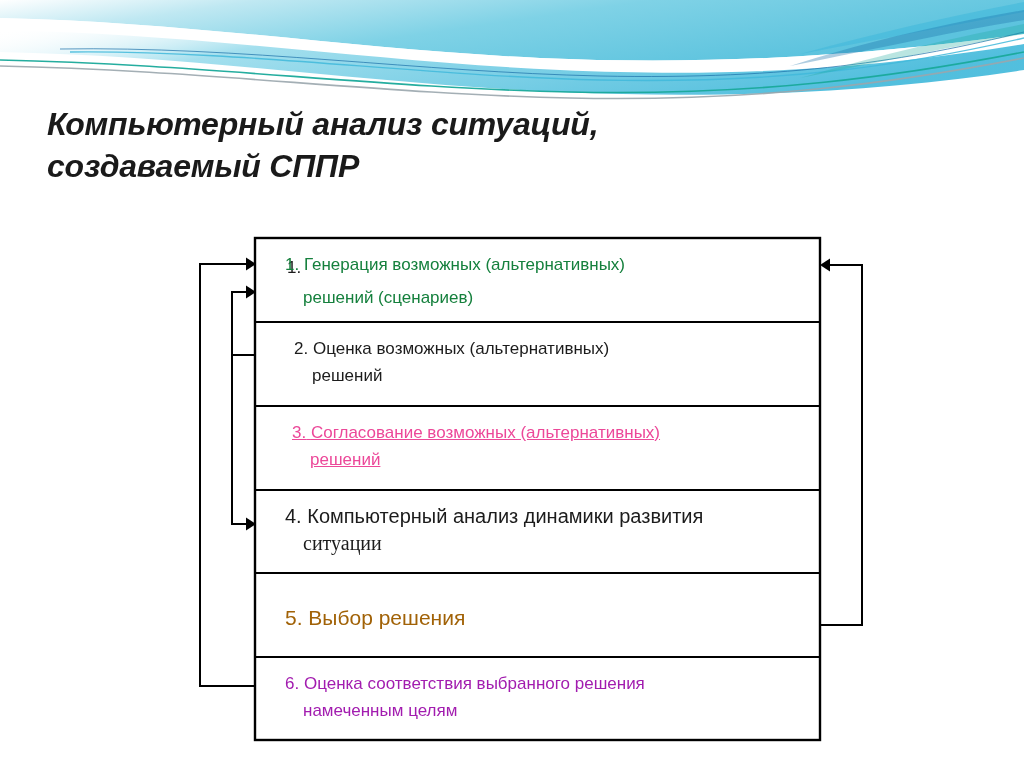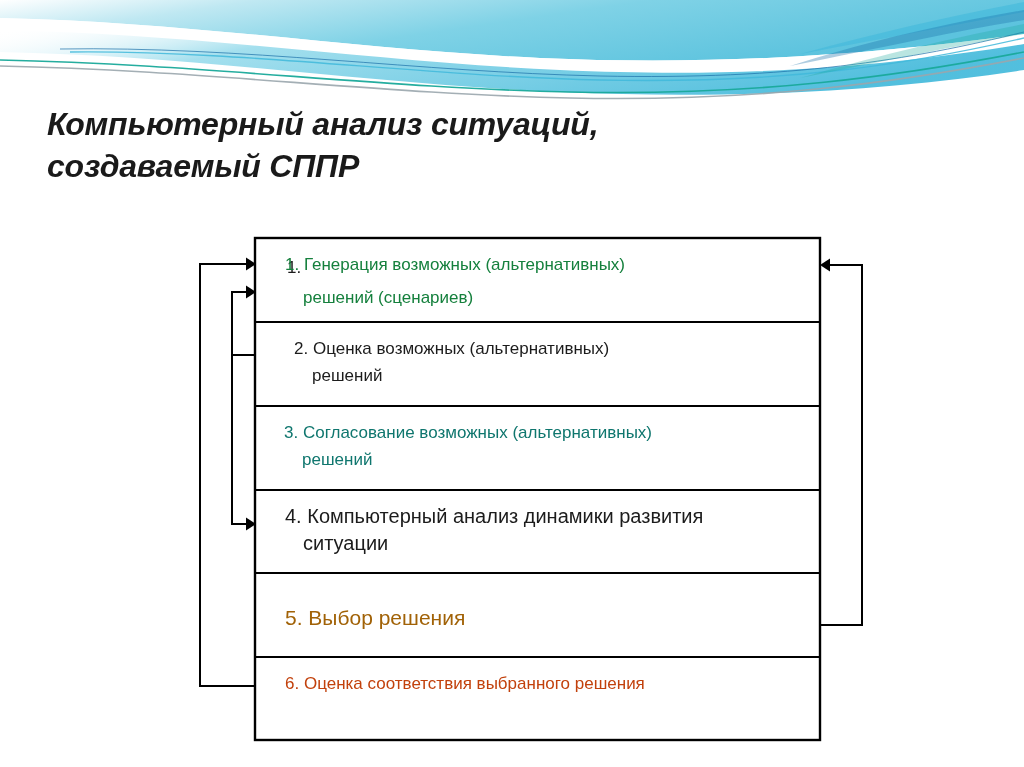--- a/index.html
+++ b/index.html
@@ -200,41 +200,42 @@
       <div style="padding-left:18px;margin-top:6px;">решений (сценариев)</div>
     </div>
 
     <div style="position:absolute; left:294px; top:335px; width:520px;
                 font-size:17px; color:#1c1c1c; line-height:27px;">
       <span>2.</span>
       <span>Оценка возможных (альтернативных)</span>
       <div style="padding-left:18px;">решений</div>
     </div>
 
-    <div style="position:absolute; left:284px; top:419px; width:530px;
-                font-size:17px; color:#0f766e; line-height:27px;">
+    <div style="position:absolute; left:292px; top:419px; width:530px;
+                font-size:17px; color:#ec4899; line-height:27px;text-decoration:underline;">
       <span>3.</span>
       <span>Согласование возможных (альтернативных)</span>
       <div style="padding-left:18px;">решений</div>
     </div>
 
     <div style="position:absolute; left:285px; top:503px; width:520px;
                 font-size:20px; color:#1c1c1c; line-height:27px;">
       <span>4.</span>
       <span>Компьютерный анализ динамики развития</span>
-      <div style="padding-left:18px;">ситуации</div>
+      <div style="padding-left:18px;font-family:Liberation Serif, serif;">ситуации</div>
     </div>
 
     <div style="position:absolute; left:285px; top:604px; width:520px;
                 font-size:21px; color:#a16207; line-height:27px;">
       <span>5.</span>
       <span>Выбор решения</span>
     </div>
 
     <div style="position:absolute; left:285px; top:670px; width:520px;
-                font-size:17px; color:#c2410c; line-height:27px;">
+                font-size:17px; color:#a21caf; line-height:27px;">
       <span>6.</span>
       <span>Оценка соответствия выбранного решения</span>
+      <div style="padding-left:18px;">намеченным целям</div>
     </div>
 
   </div>
 
 </div>
 
 </body></html>

